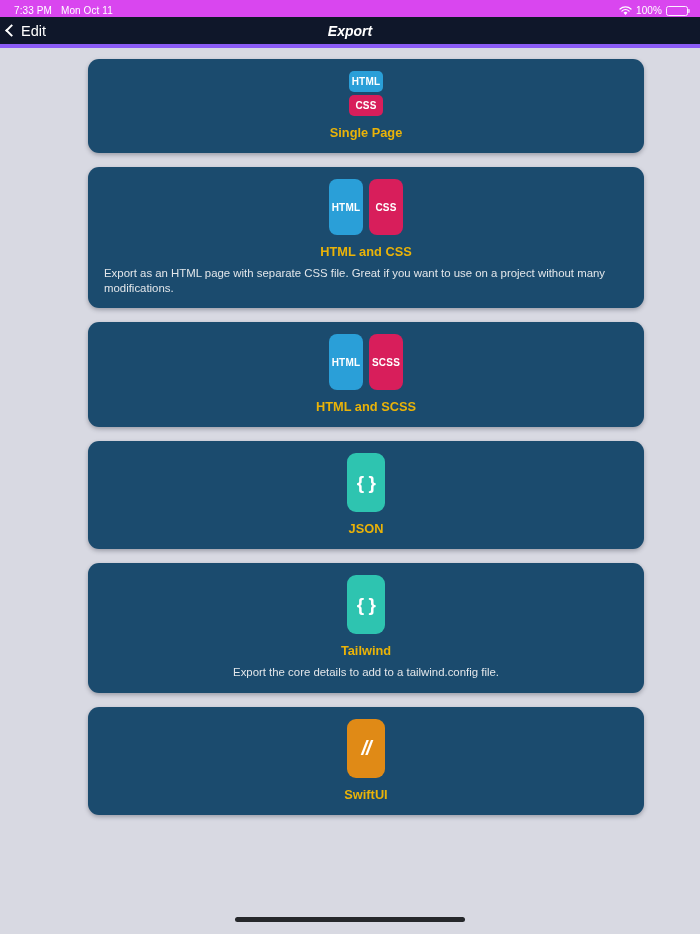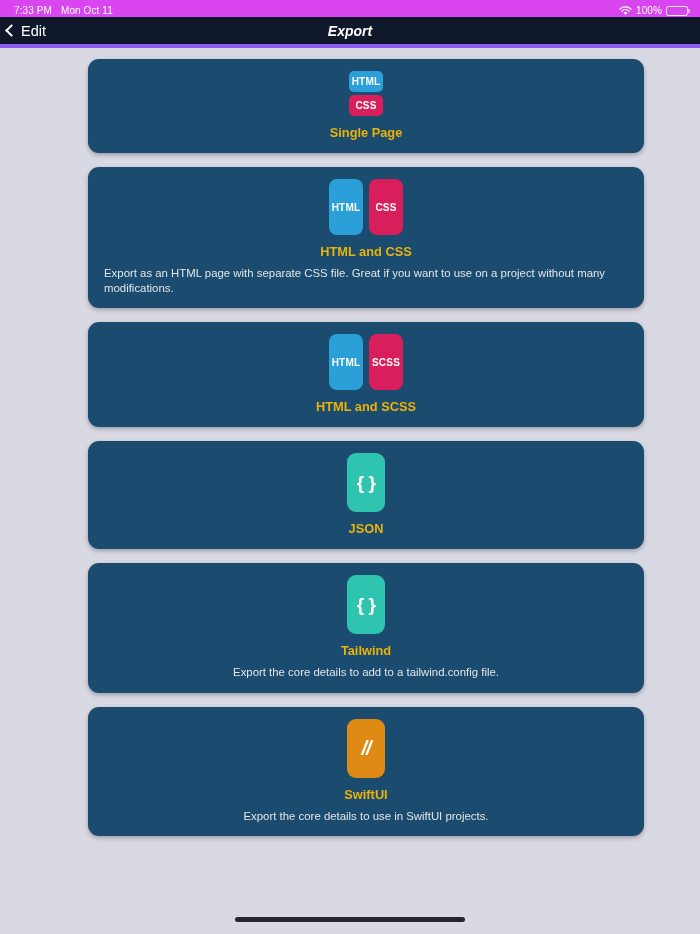--- a/index.html
+++ b/index.html
@@ -268,17 +268,16 @@
     </div>
     <div class="card-title">Tailwind</div>
     <div class="card-desc center">Export the core details to add to a tailwind.config file.</div>
   </div>
 
   <div class="card">
     <div class="icon-row">
       <span class="badge-tile slashes" style="background:#e08a16">//</span>
     </div>
     <div class="card-title">SwiftUI</div>
-    <div class="card-desc center">Export the core details to use in SwiftUI projects.</div>
   </div>
 
   <div class="home-indicator"></div>
 </div>
 
 </body></html>

